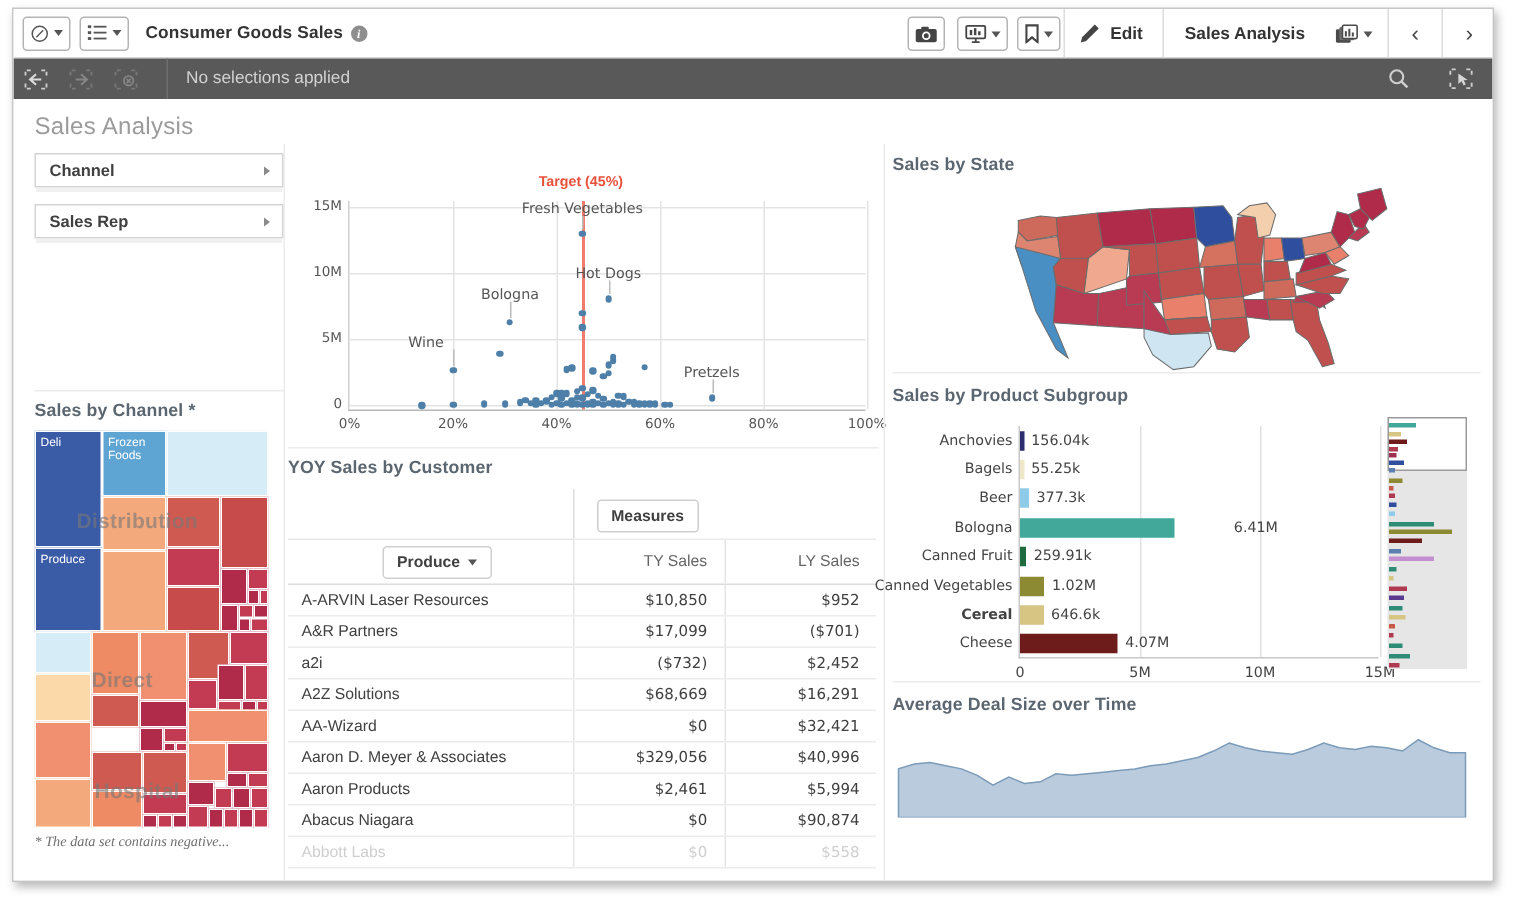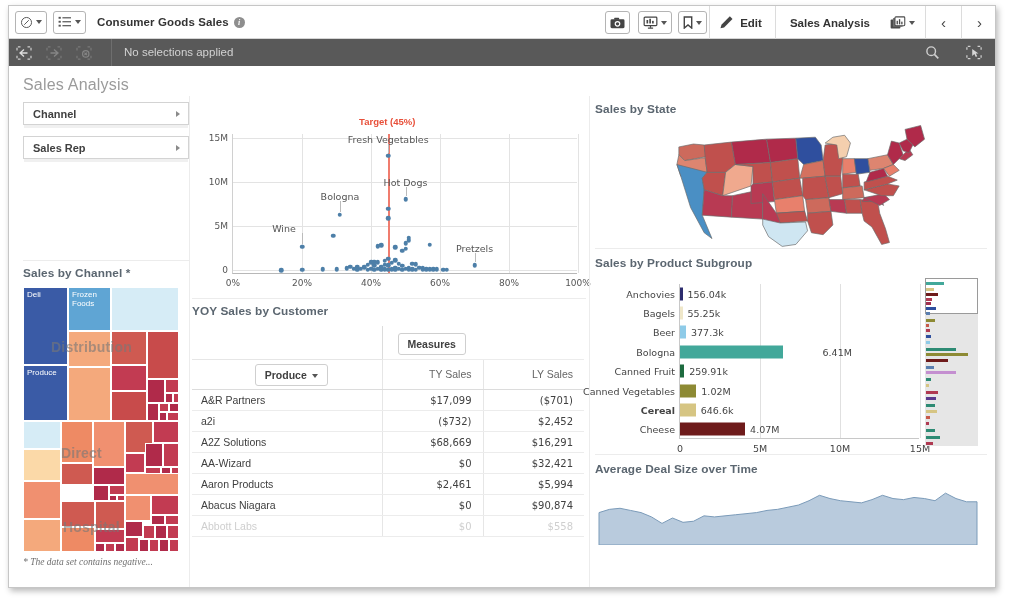--- a/index.html
+++ b/index.html
@@ -548,38 +548,48 @@
           <tr>
             <th class="dimhdr">
               <span class="pivot-btn"><span>Produce</span><span class="c"></span></span>
             </th>
             <th class="colhdr">TY Sales</th>
             <th class="colhdr">LY Sales</th>
           </tr>
         </thead>
         <tbody id="tbl-body">
             <tr>
+              <td class="dim">A-ARVIN Laser Resources</td>
+              <td class="num sep">$10,850</td>
+              <td class="num sep">$952</td>
+            </tr>
+            <tr>
               <td class="dim">A&amp;R Partners</td>
               <td class="num sep">$17,099</td>
               <td class="num sep">($701)</td>
             </tr>
             <tr>
               <td class="dim">a2i</td>
               <td class="num sep">($732)</td>
               <td class="num sep">$2,452</td>
             </tr>
             <tr>
               <td class="dim">A2Z Solutions</td>
               <td class="num sep">$68,669</td>
               <td class="num sep">$16,291</td>
             </tr>
             <tr>
               <td class="dim">AA-Wizard</td>
               <td class="num sep">$0</td>
               <td class="num sep">$32,421</td>
+            </tr>
+            <tr>
+              <td class="dim">Aaron D. Meyer &amp; Associates</td>
+              <td class="num sep">$329,056</td>
+              <td class="num sep">$40,996</td>
             </tr>
             <tr>
               <td class="dim">Aaron Products</td>
               <td class="num sep">$2,461</td>
               <td class="num sep">$5,994</td>
             </tr>
             <tr>
               <td class="dim">Abacus Niagara</td>
               <td class="num sep">$0</td>
               <td class="num sep">$90,874</td>

